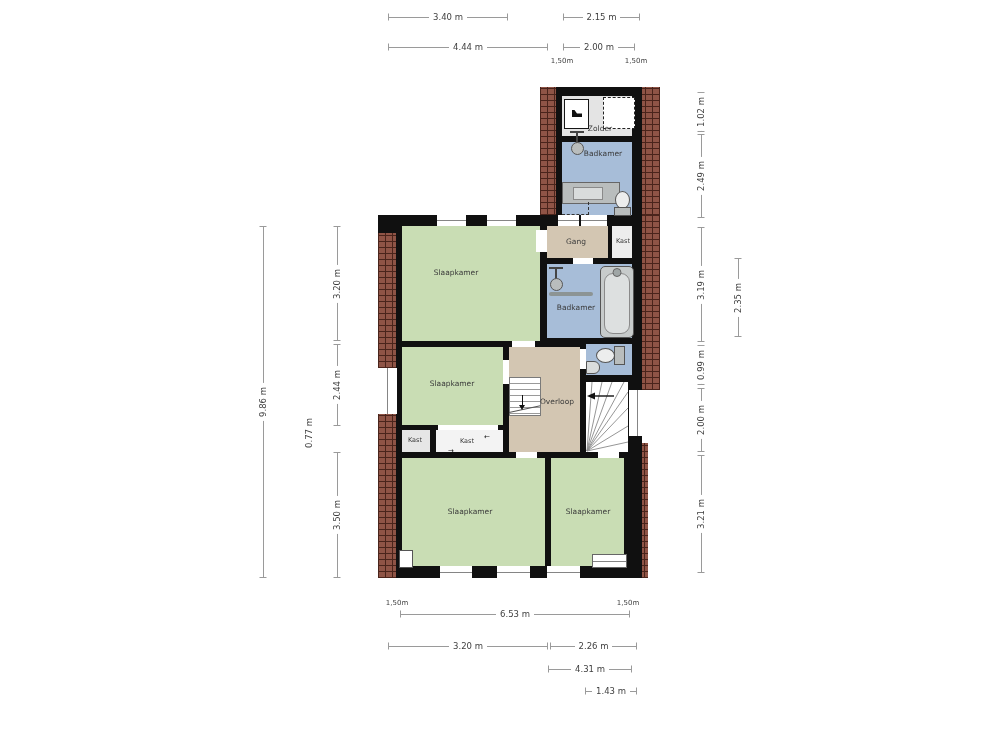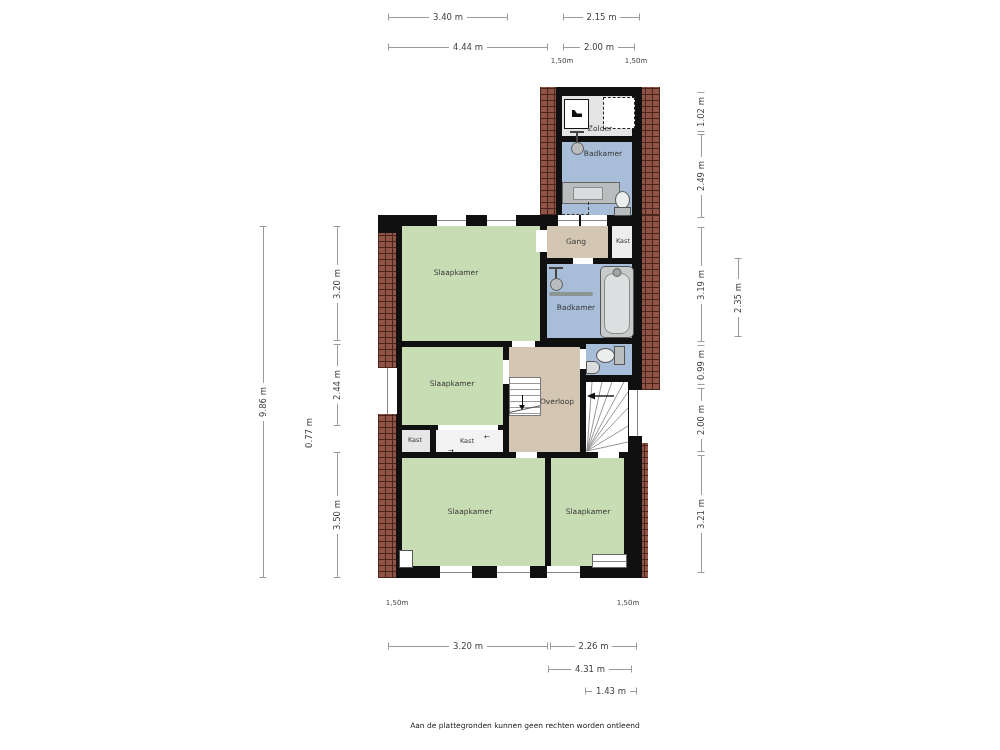--- a/index.html
+++ b/index.html
@@ -217,30 +217,32 @@
   <div class="dim v" style="left:330px;top:344px;height:82px">
       <span class="dlbl">2.44 m</span>
     </div>
   <span class="slbl rot" style="left:309px;top:433px">0.77 m</span>
   <div class="dim v" style="left:330px;top:452px;height:126px">
       <span class="dlbl">3.50 m</span>
     </div>
 
   <span class="slbl" style="left:397px;top:603px">1,50m</span>
   <span class="slbl" style="left:628px;top:603px">1,50m</span>
+  <div class="dim h" style="left:400px;top:607px;width:230px">
+      <span class="dlbl">6.53 m</span>
+    </div>
   <div class="dim h" style="left:388px;top:639px;width:160px">
       <span class="dlbl">3.20 m</span>
     </div>
   <div class="dim h" style="left:550px;top:639px;width:87px">
       <span class="dlbl">2.26 m</span>
     </div>
   <div class="dim h" style="left:548px;top:662px;width:84px">
       <span class="dlbl">4.31 m</span>
     </div>
   <div class="dim h" style="left:585px;top:684px;width:52px">
       <span class="dlbl">1.43 m</span>
     </div>
 
   <div class="footer" style="left:310px;top:721px;width:430px">
-    <div>Aan de plattegronden kunnen geen rechten worden ontleend</div>
   </div>
 
 </div>
 
 </body></html>

